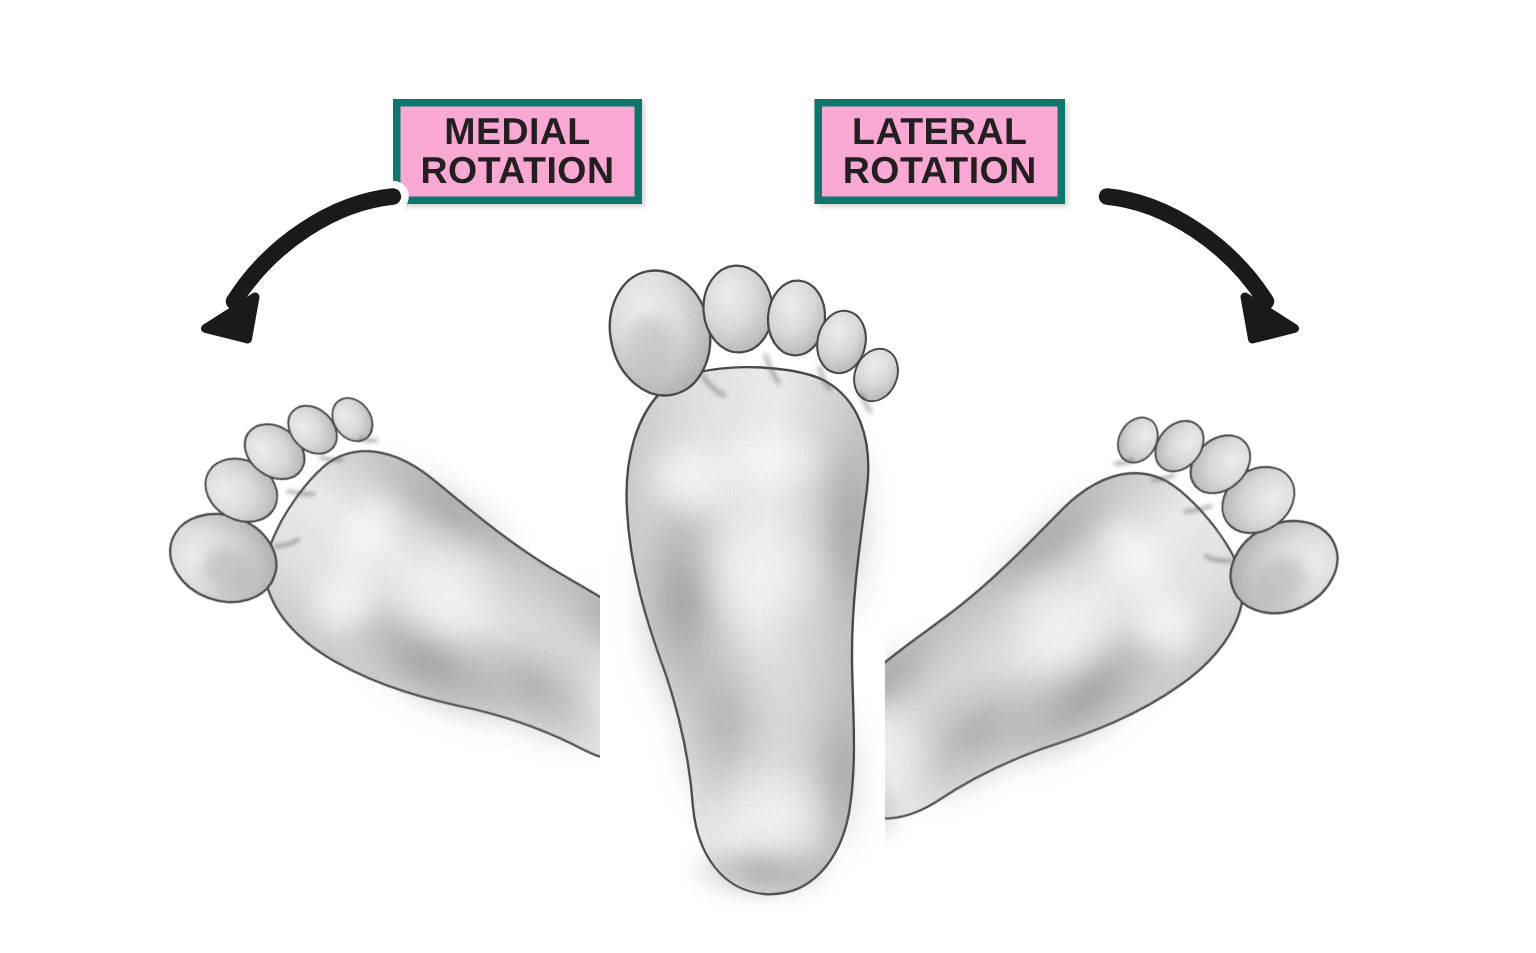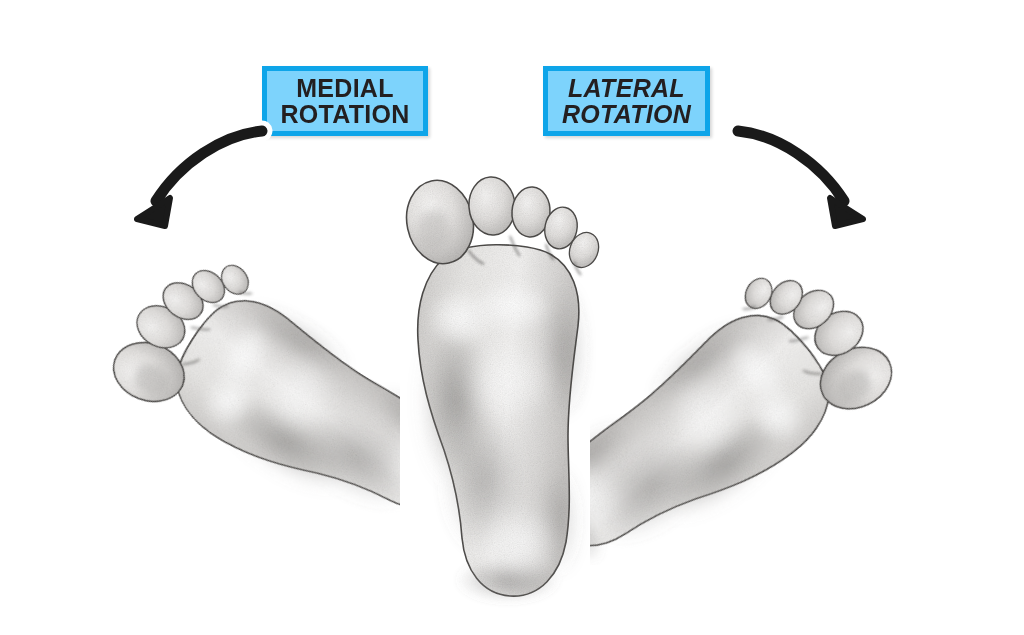--- a/index.html
+++ b/index.html
@@ -8,39 +8,39 @@
     background:#ffffff;
     font-family:"Liberation Sans", sans-serif;
     overflow:hidden;
     position:relative;
   }
   #stage{position:absolute;left:0;top:0;width:1024px;height:635px;background:#ffffff;}
 
   
   .label-box{
     position:absolute;
-    background:#7dd3fc;
-    border:5px solid #0ea5e9;
+    background:#f9a8d4;
+    border:5px solid #0f766e;
     box-sizing:border-box;
     display:flex;align-items:center;justify-content:center;
     box-shadow:2px 2px 3px rgba(0,0,0,0.16);
   }
   .label-text{
     font-weight:bold;
     font-size:25px;
     line-height:26px;
     letter-spacing:0.3px;
     color:#231f20;
     text-align:center;
     text-transform:uppercase;
     white-space:pre-line;
     font-family:"Liberation Sans", sans-serif;
   }
   #label-medial{left:262px;top:66px;width:166px;height:70px;}
-  #label-lateral{left:543px;top:66px;width:167px;height:70px;font-style:italic;}
+  #label-lateral{left:543px;top:66px;width:167px;height:70px;}
 
   
   .arrow-svg{position:absolute;pointer-events:none;}
   #arrow-left-wrap{left:110px;top:105px;width:190px;height:135px;}
   #arrow-right-wrap{left:700px;top:105px;width:190px;height:135px;}
 
   
   .foot-wrap{position:absolute;}
   #foot-center-wrap{left:388px;top:150px;width:240px;height:460px;}
   #foot-left-wrap{left:100px;top:215px;width:300px;height:345px;}

